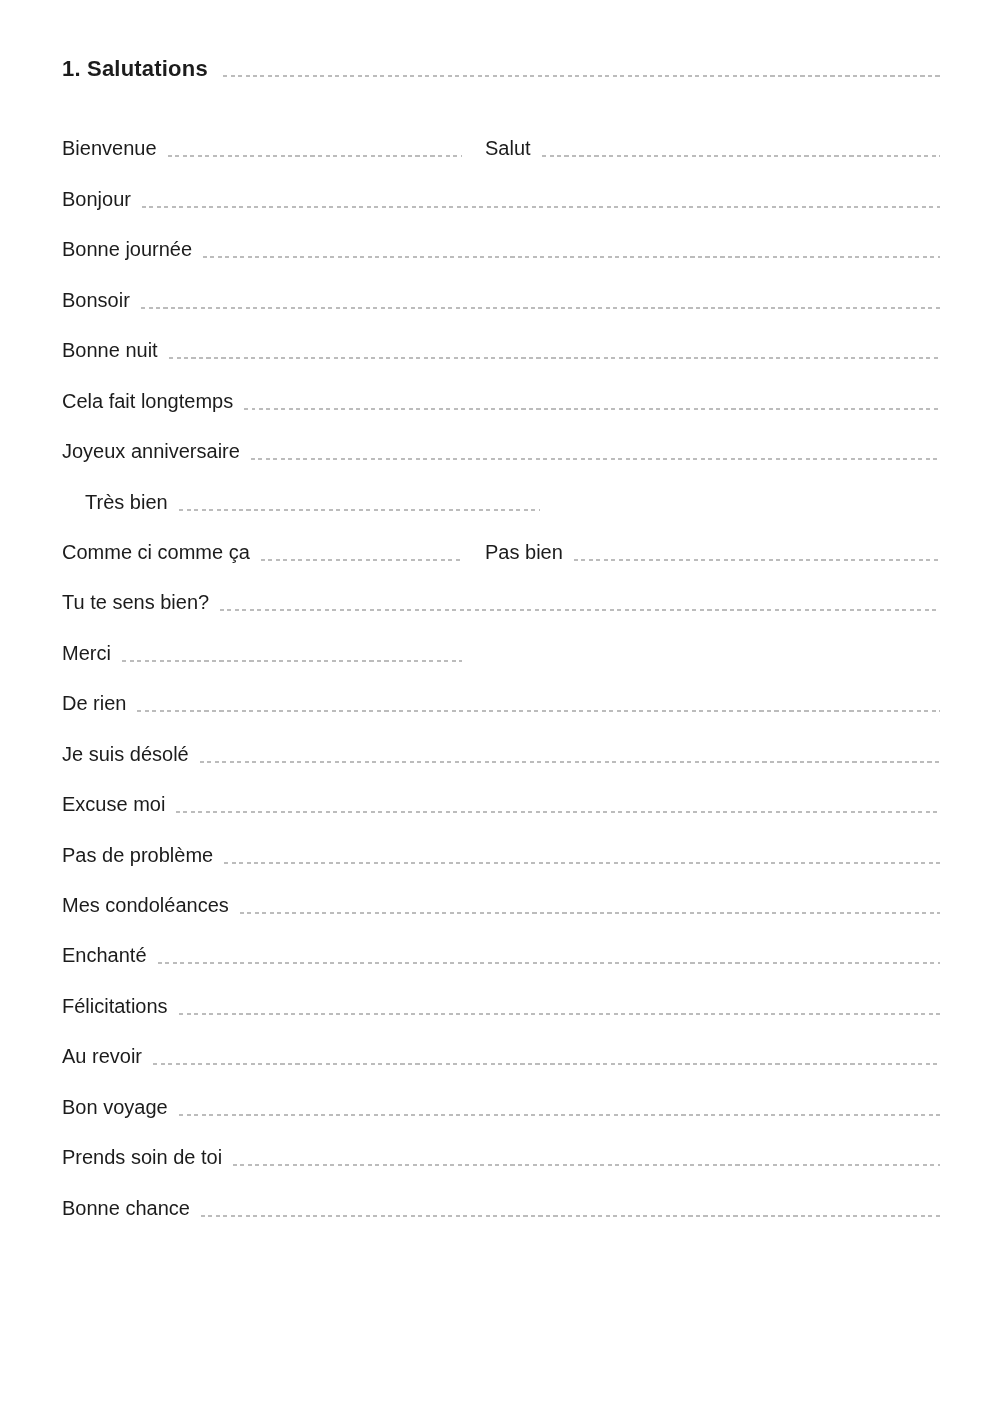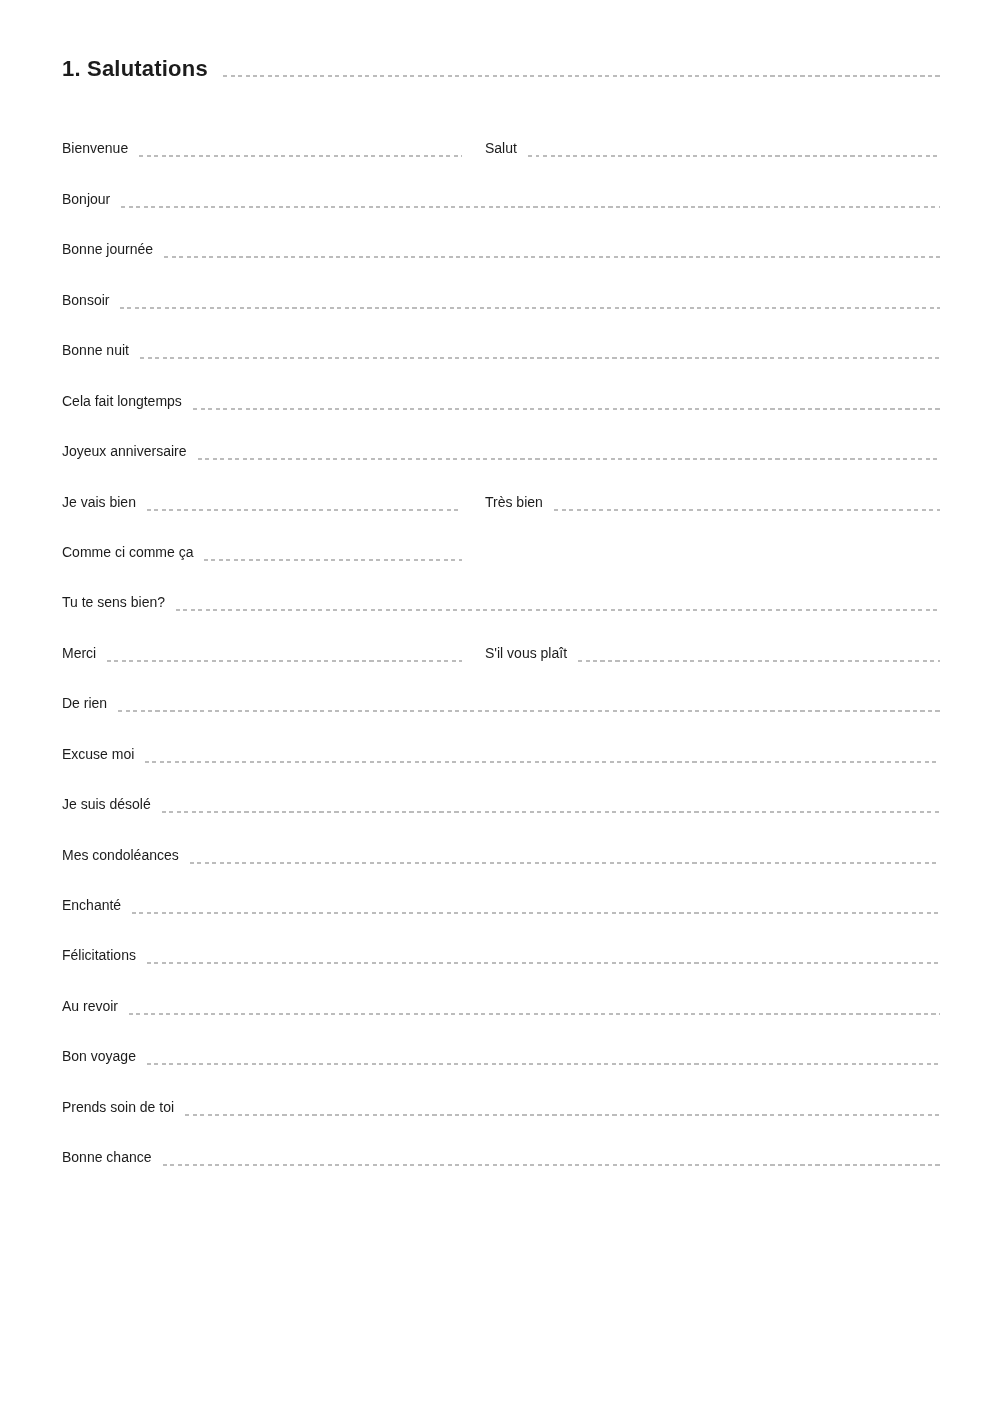--- a/index.html
+++ b/index.html
@@ -71,21 +71,21 @@
     height: 50.45px;
   }
   .cell {
     display: flex;
     align-items: flex-end;
   }
   .cell-full  { width: 100%; }
   .cell-left  { width: 400px; flex: none; }
   .cell-right { width: 455px; flex: none; margin-left: 23px; text-align: center; }
   .label {
-    font-size: 14px;
+    font-size: 20px;
     line-height: 23px;
     white-space: nowrap;
   }
 </style>
 </head>
 <body>
 
 <div class="page">
   <div class="title-row">
     <h1 class="title">1. Salutations</h1>
@@ -132,66 +132,68 @@
     <div class="leader"></div>
   </div>
       </div>
       <div class="row">
         <div class="cell cell-full">
     <span class="label">Joyeux anniversaire</span>
     <div class="leader"></div>
   </div>
       </div>
       <div class="row">
-        <div class="cell cell-left">
-    <span class="label">Je vais bien</span>
-    <div class="leader"></div>
-  </div>
         <div class="cell cell-right">
     <span class="label">Très bien</span>
     <div class="leader"></div>
   </div>
       </div>
       <div class="row">
         <div class="cell cell-left">
     <span class="label">Comme ci comme ça</span>
     <div class="leader"></div>
   </div>
+        <div class="cell cell-right">
+    <span class="label">Pas bien</span>
+    <div class="leader"></div>
+  </div>
       </div>
       <div class="row">
         <div class="cell cell-full">
     <span class="label">Tu te sens bien?</span>
     <div class="leader"></div>
   </div>
       </div>
       <div class="row">
         <div class="cell cell-left">
     <span class="label">Merci</span>
     <div class="leader"></div>
   </div>
-        <div class="cell cell-right">
-    <span class="label">S'il vous plaît</span>
-    <div class="leader"></div>
-  </div>
       </div>
       <div class="row">
         <div class="cell cell-full">
     <span class="label">De rien</span>
     <div class="leader"></div>
   </div>
       </div>
       <div class="row">
         <div class="cell cell-full">
+    <span class="label">Je suis désolé</span>
+    <div class="leader"></div>
+  </div>
+      </div>
+      <div class="row">
+        <div class="cell cell-full">
     <span class="label">Excuse moi</span>
     <div class="leader"></div>
   </div>
       </div>
       <div class="row">
         <div class="cell cell-full">
-    <span class="label">Je suis désolé</span>
+    <span class="label">Pas de problème</span>
     <div class="leader"></div>
   </div>
       </div>
       <div class="row">
         <div class="cell cell-full">
     <span class="label">Mes condoléances</span>
     <div class="leader"></div>
   </div>
       </div>
       <div class="row">

